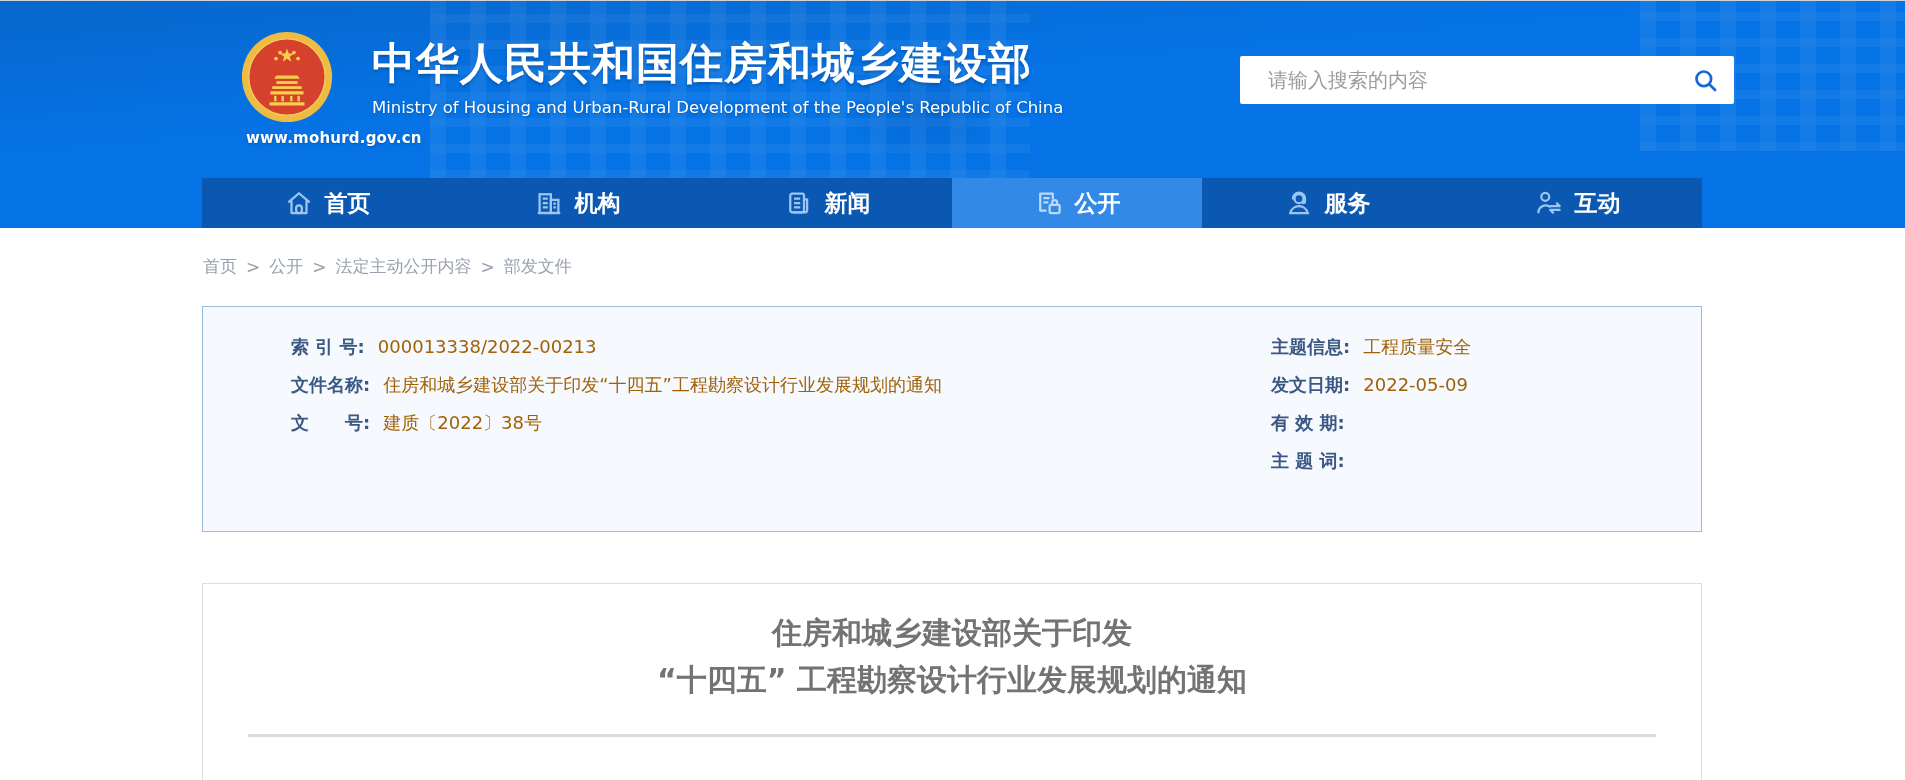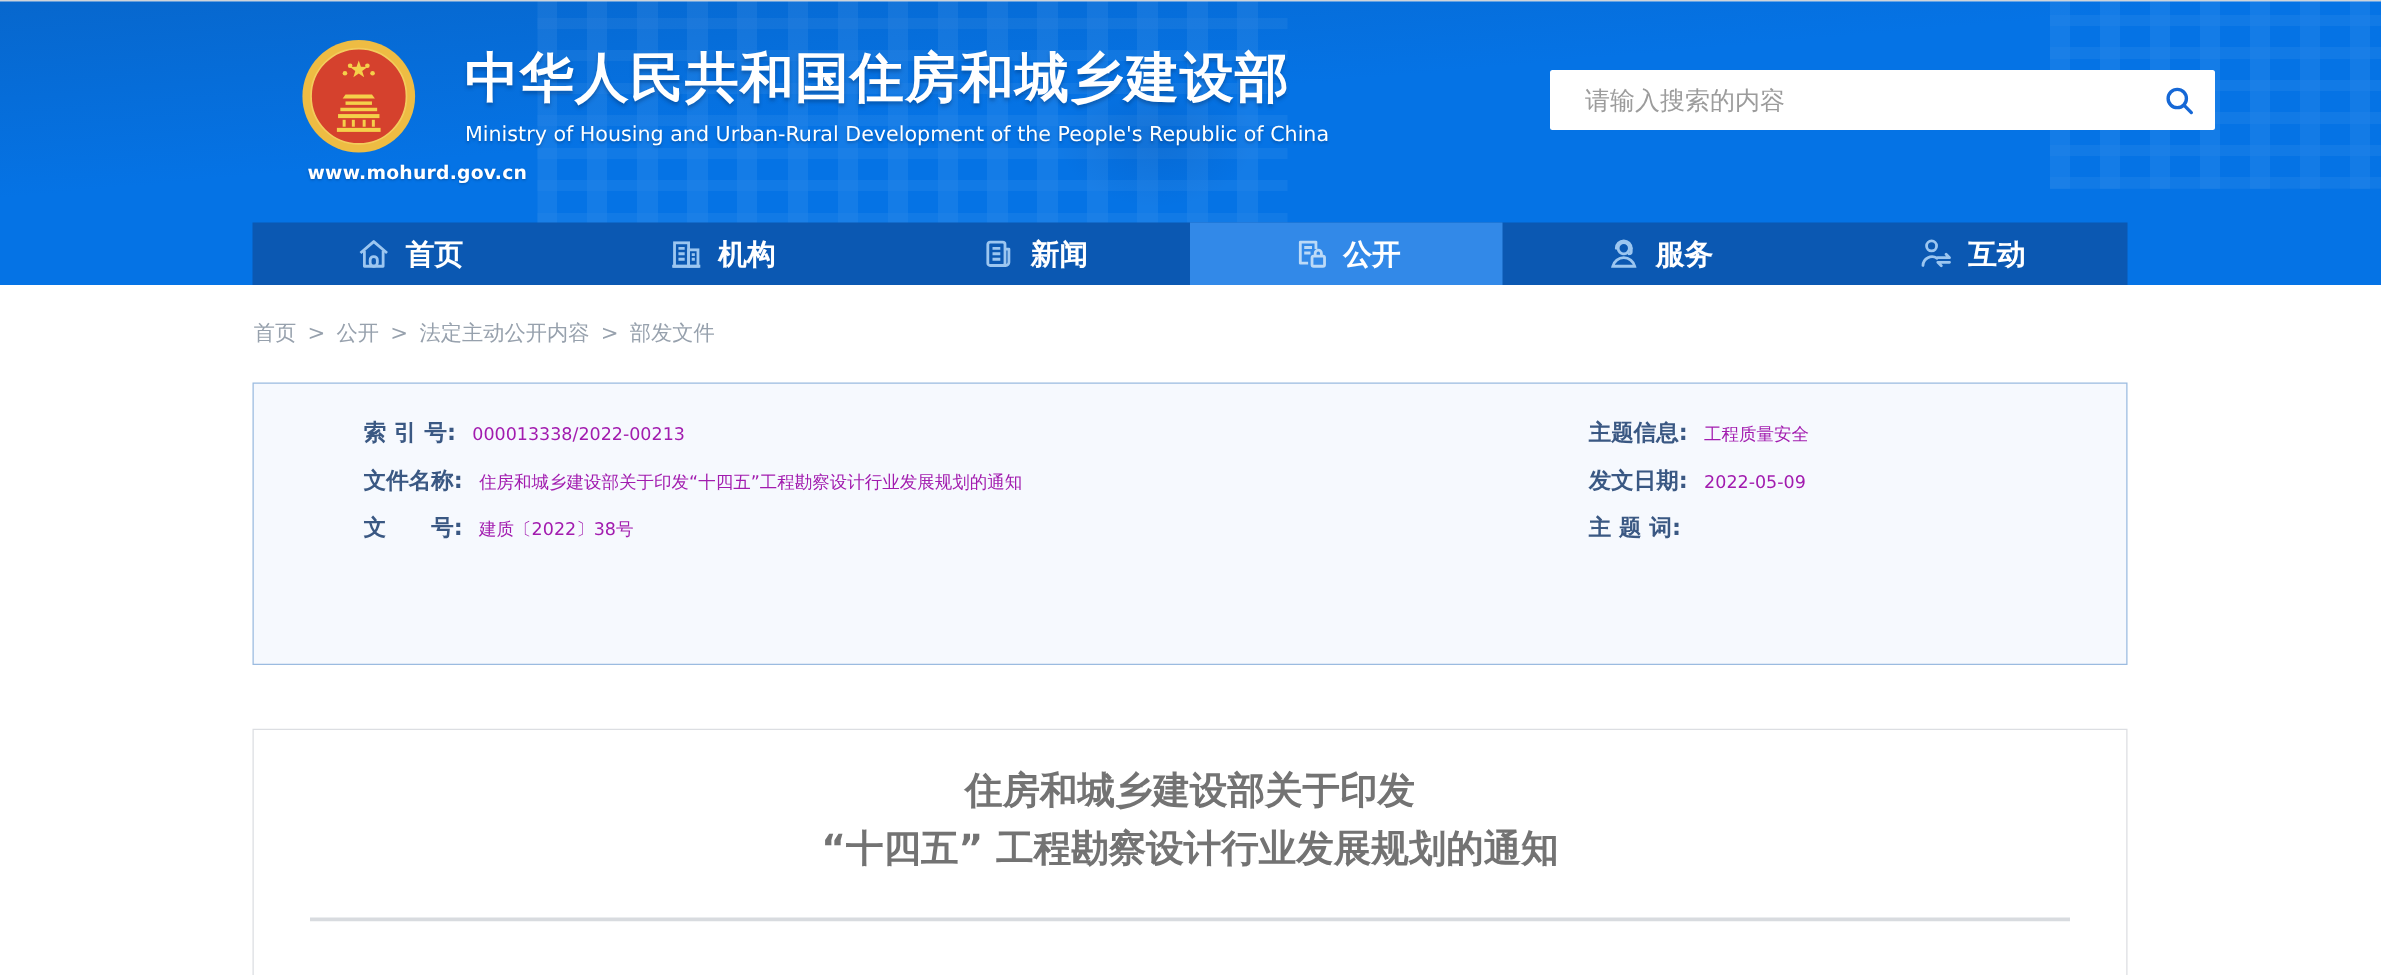--- a/index.html
+++ b/index.html
@@ -34,21 +34,21 @@
   .title-block { position:absolute; left:372px; top:36px; }
   .title-cn {
     color:#ffffff; font-size:43px; font-weight:bold; letter-spacing:1px; line-height:52px;
     text-shadow:0 2px 3px rgba(0,40,90,.35);
   }
   .title-en {
     margin-top:9px; color:#ffffff; font-size:16.5px; line-height:20px;
     text-shadow:0 1px 2px rgba(0,40,90,.35);
   }
   .search-box {
-    position:absolute; left:1240px; top:55px; width:532px; height:48px;
+    position:absolute; left:1240px; top:55px; width:494px; height:48px;
     background:#ffffff; display:flex; align-items:flex-end; border-radius:2px;
   }
   .search-input {
     flex:1; height:100%; border:none; outline:none; background:transparent;
     font-size:20px; color:#333; padding-left:28px;
     font-family:"DejaVu Sans","Liberation Sans",sans-serif;
   }
   .search-input::placeholder { color:#9c9c9c; }
   .search-btn { width:58px; height:100%; border:none; background:transparent; cursor:pointer;
                 display:flex; align-items:center; justify-content:center; }
@@ -74,21 +74,21 @@
   
   .meta-box {
     position:absolute; left:202px; top:306px; width:1500px; height:226px;
     background:#f6f9fe; border:1px solid #9bbbe0;
   }
   .meta-col { position:absolute; top:28px; }
   .meta-col.left  { left:88px; width:900px; }
   .meta-col.right { left:1068px; width:420px; }
   .meta-row { height:38px; line-height:24px; white-space:nowrap; }
   .meta-label { font-weight:bold; color:#3a5883; font-size:18px; }
-  .meta-value { color:#a21caf; font-size:14px; margin-left:8px; }
+  .meta-value { color:#a16207; font-size:18px; margin-left:8px; }
   
   .article-box {
     position:absolute; left:202px; top:583px; width:1500px; height:260px;
     background:#ffffff; border:1px solid #dcdee2;
   }
   .article-title {
     margin-top:25px; text-align:center; font-size:30px; font-weight:bold;
     color:#737373; line-height:47px;
   }
   .article-divider {
@@ -236,20 +236,24 @@
   <div class="meta-col right">
     <div class="meta-row">
       <span class="meta-label">主题信息:</span>
       <span class="meta-value">工程质量安全</span>
     </div>
     <div class="meta-row">
       <span class="meta-label">发文日期:</span>
       <span class="meta-value">2022-05-09</span>
     </div>
     <div class="meta-row">
+      <span class="meta-label">有 效 期:</span>
+      <span class="meta-value"></span>
+    </div>
+    <div class="meta-row">
       <span class="meta-label">主 题 词:</span>
       <span class="meta-value"></span>
     </div>
   </div>
 </div>
 
 <div class="article-box">
   <div class="article-title">
     <div>住房和城乡建设部关于印发</div>
     <div>“十四五” 工程勘察设计行业发展规划的通知</div>

